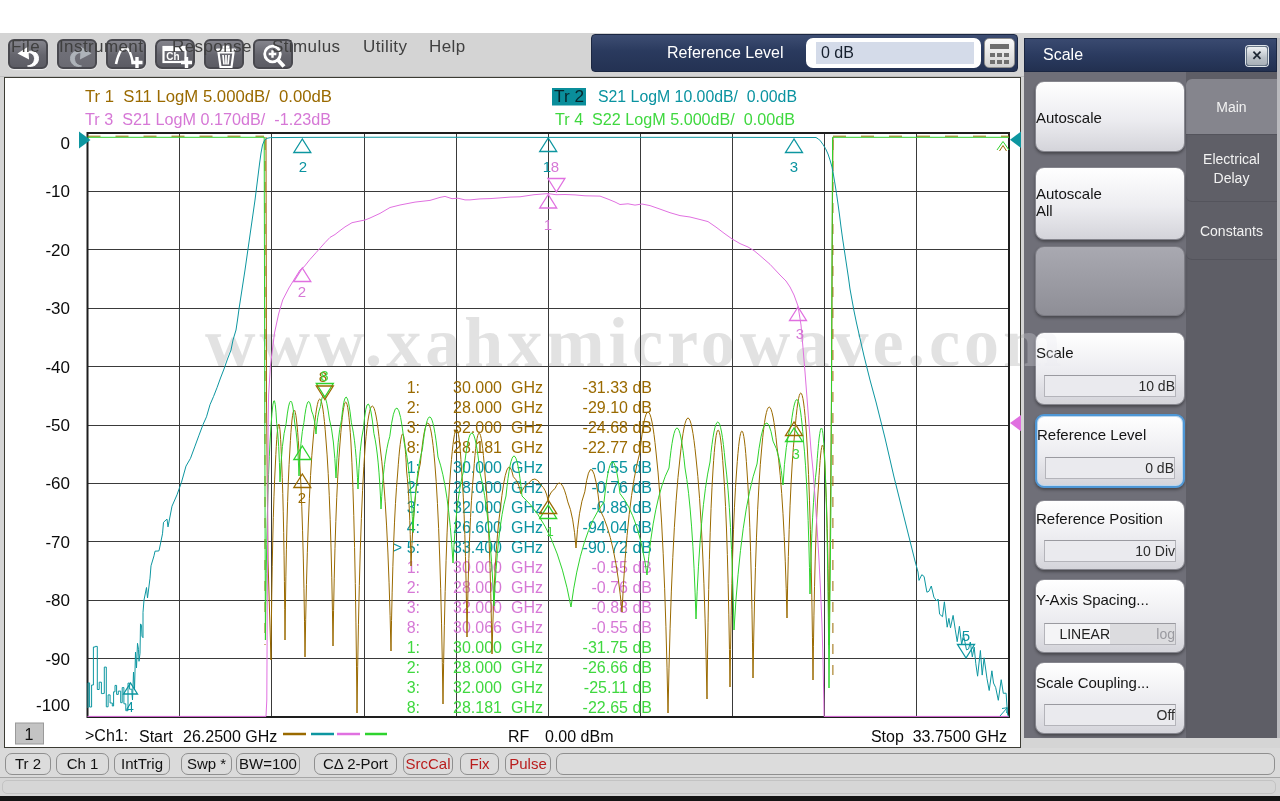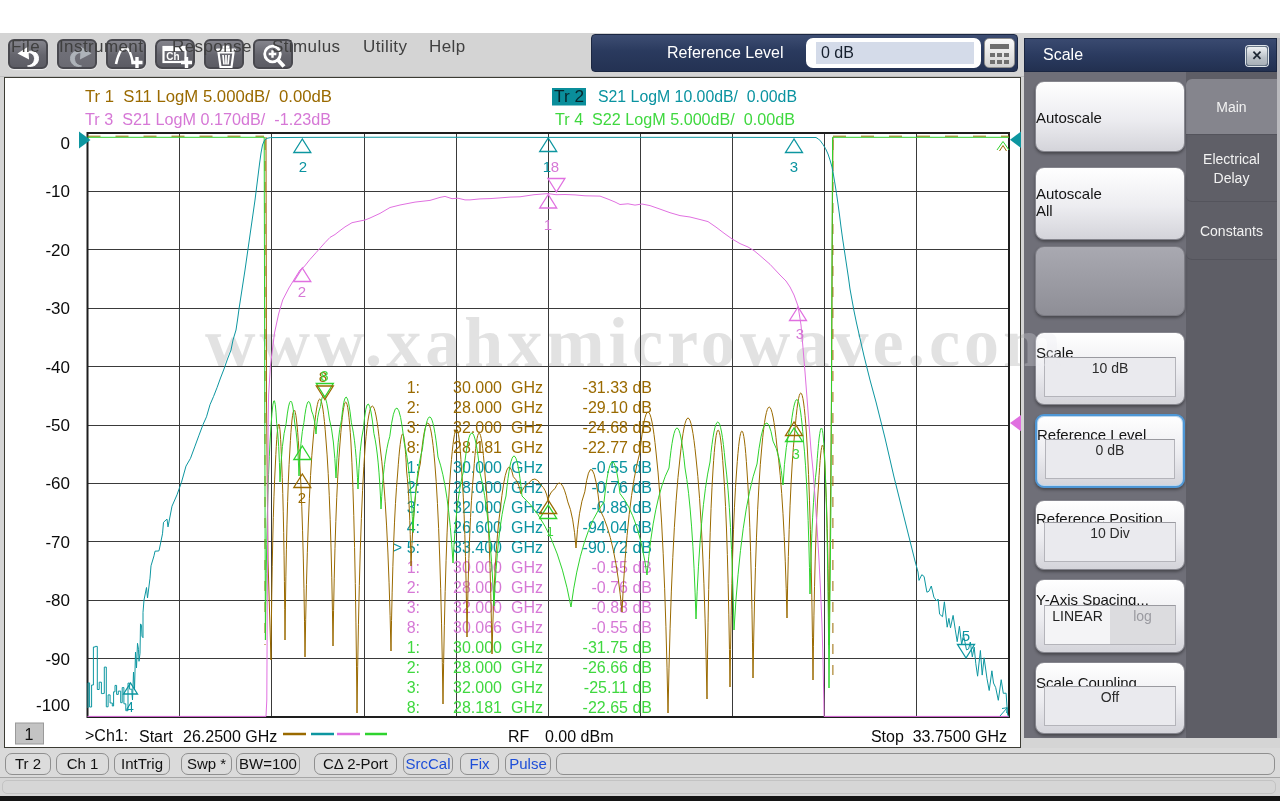--- a/index.html
+++ b/index.html
@@ -35,29 +35,29 @@
 #rtabs{position:absolute;left:162px;top:34px;width:91px;height:666px;background:#5e5e66;}
 .rtab{position:absolute;left:0;width:91px;color:#f2f2f2;font-size:14px;display:flex;
  align-items:center;justify-content:center;text-align:center;border-bottom:1px solid #54545c;}
 #tabmain{top:7px;height:56px;background:#85858d;border-radius:6px 0 0 0;}
 #tabed{top:64px;height:66px;background:#5f5f67;border-radius:6px 0 0 6px;line-height:1.35;}
 #tabco{top:130px;height:58px;background:#5f5f67;border-radius:0 0 0 6px;}
 .pbtn{position:absolute;left:11px;width:150px;border-radius:9px;
  background:linear-gradient(#ffffff,#ececf0 55%,#d4d4da);border:1px solid #86868e;
  box-shadow:0 2px 3px rgba(0,0,0,.35);color:#141414;font-size:15px;}
 .pbtn .cap{position:absolute;left:0;right:0;}
-.pbtn .val{position:absolute;left:8px;right:8px;bottom:7px;height:40px;background:#eaeaee;
+.pbtn .val{position:absolute;left:8px;right:8px;bottom:7px;height:22px;background:#eaeaee;
  border:1px solid #b4b4ba;border-top-color:#9a9aa0;font-size:14px;color:#2c2c2c;
- text-align:center;line-height:20px;}
+ text-align:right;line-height:20px;}
 .pbtn.empty{background:linear-gradient(#a9a9b1,#8e8e96);border-color:#7b7b83;}
 .pbtn.focus{border:2px solid #4e97d6;box-shadow:0 2px 3px rgba(0,0,0,.35),0 0 0 1px #bcd6ee inset;}
 #statusbar{left:0;top:748px;z-index:6;width:1280px;height:29px;background:#dadada;}
 .sbtn{position:absolute;top:5px;height:22px;border:1px solid #8f8f8f;border-radius:7px;
  font-size:15px;color:#111;text-align:center;line-height:20px;background:#dcdcdc;}
-.sbtn.off{color:#1d4ed8;}
+.sbtn.off{color:#b91c1c;}
 #strip2{left:0;top:777px;z-index:6;width:1280px;height:19px;background:#d6d6d6;border-top:1px solid #a6a6a6;}
 #strip2 div{position:absolute;left:2px;top:2px;width:1274px;height:14px;border:1px solid #c3c3c3;
  border-radius:5px;}
 #bstrip{left:0;top:796px;z-index:6;width:1280px;height:5px;background:#141414;}
 #wm{left:205px;top:303px;z-index:4;font-family:"Liberation Serif",serif;font-weight:bold;font-size:70px;
  letter-spacing:4px;color:rgba(110,110,110,0.20);white-space:nowrap;}
 #plot{position:absolute;left:0;top:0;z-index:5;pointer-events:none;}
 </style></head>
 <body>
 <div class="abs" id="toolbar"></div>

